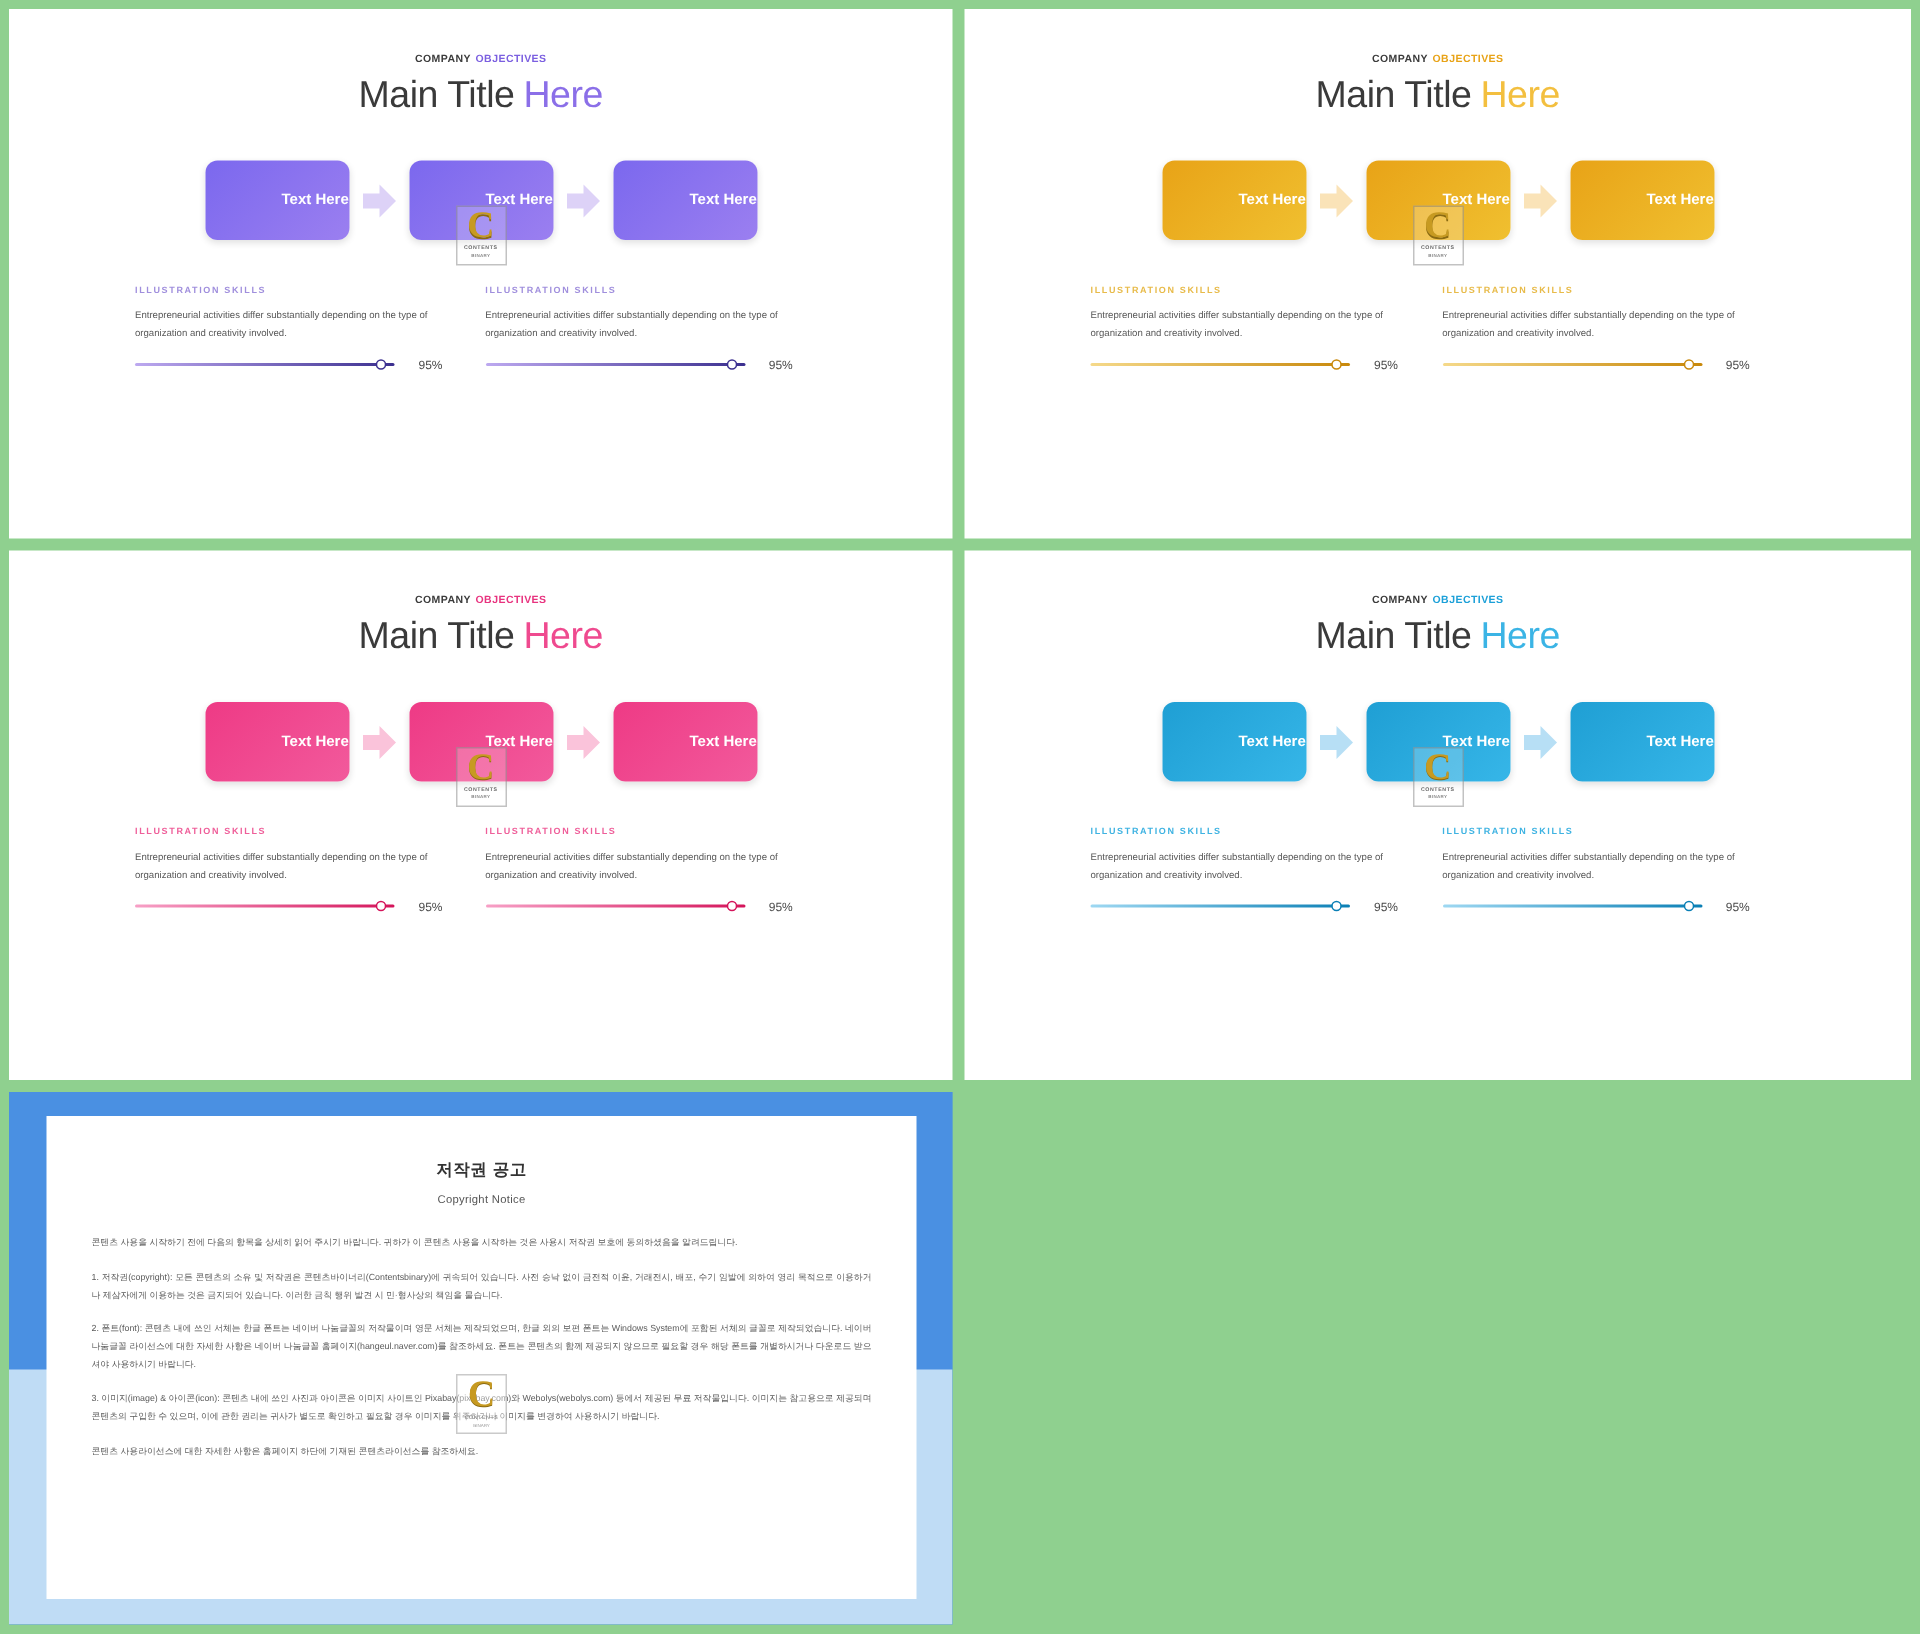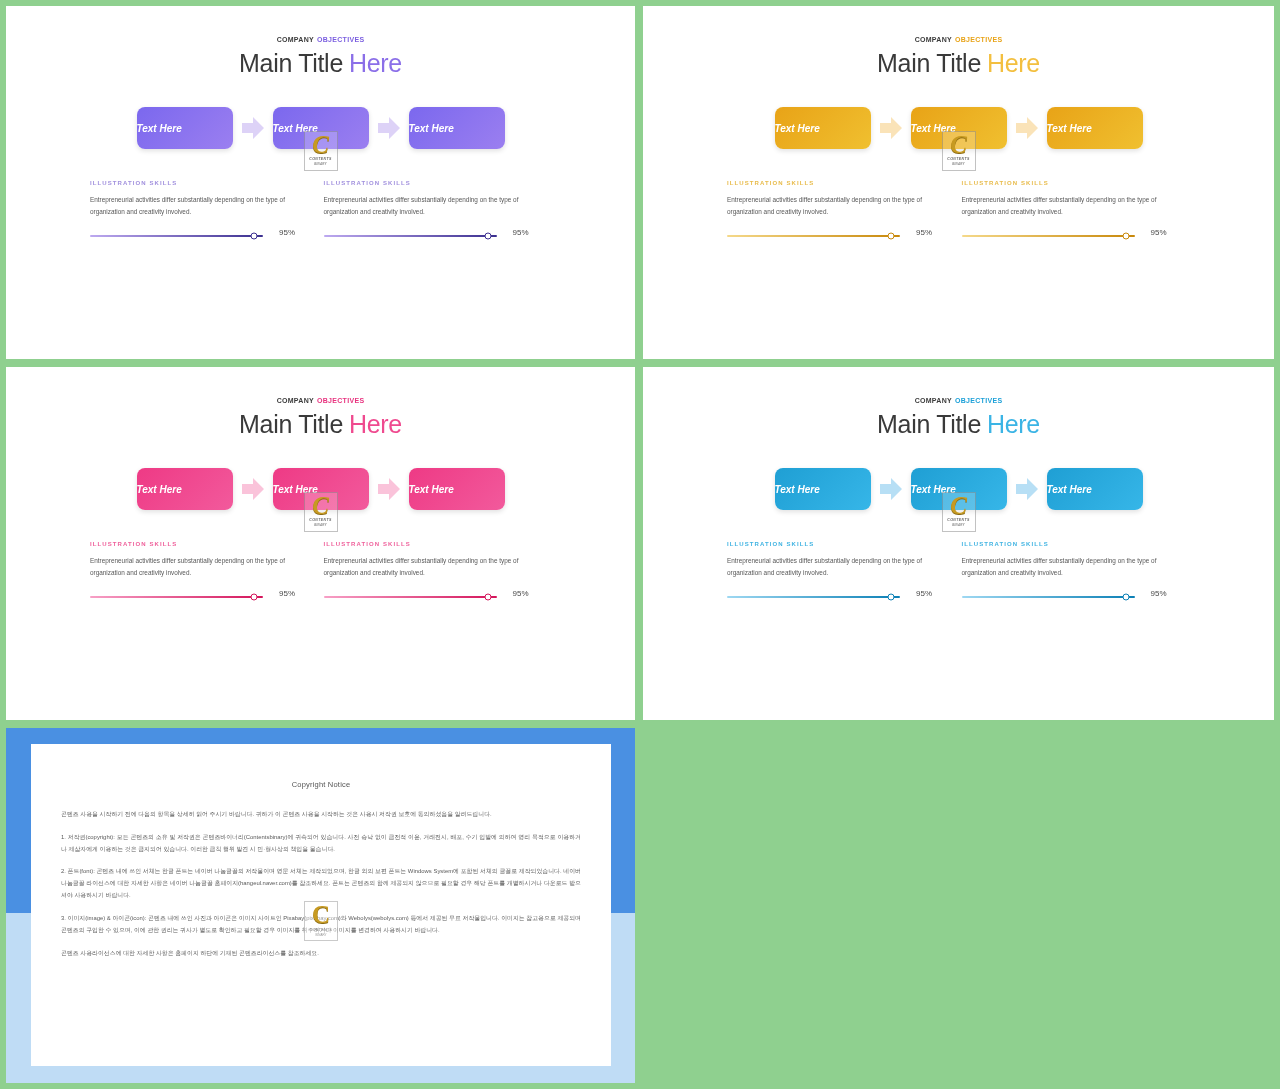--- a/index.html
+++ b/index.html
@@ -50,31 +50,30 @@
 
   
   .cards {
     display: flex;
     align-items: center;
     justify-content: center;
     margin-top: 29px;
     position: relative;
   }
   .card {
-    width: 96px; height: 42px;
+    width: 96px; height: 53px;
     border-radius: 8px;
     display: flex;
     align-items: center;
-    justify-content: flex-start;
+    justify-content: flex-end;
     color: #ffffff;
     font-size: 10px;
     font-weight: bold;
     box-shadow: 0 2px 5px rgba(0,0,0,0.12);
     position: relative;
-    font-style: italic;
   }
   .arrow {
     width: 22px; height: 34px;
     margin: 0 9px;
     position: relative;
     flex: 0 0 auto;
   }
   .arrow svg { display: block; width: 100%; height: 100%; }
 
   
@@ -124,21 +123,21 @@
     margin-bottom: 8px;
   }
   .skill-desc {
     font-size: 6.4px;
     line-height: 1.85;
     color: #585858;
     width: 200px;
   }
   .slider-row {
     display: flex;
-    align-items: flex-end;
+    align-items: center;
     margin-top: 10px;
   }
   .slider-track {
     position: relative;
     height: 2px;
     width: 173px;
     border-radius: 2px;
   }
   .slider-knob {
     position: absolute;
@@ -431,20 +430,21 @@
             </div>
           </div>
         </div>
       </div>
     </div>
 
   <div class="slide" id="slide-copy">
     <div class="copy-topband"></div>
     <div class="copy-band"></div>
     <div class="copy-inner">
+      <div class="copy-title-ko">저작권 공고</div>
       <div class="copy-title-en">Copyright Notice</div>
       <div class="copy-body">
         <div class="copy-p">콘텐츠 사용을 시작하기 전에 다음의 항목을 상세히 읽어 주시기 바랍니다. 귀하가 이 콘텐츠 사용을 시작하는 것은 사용시 저작권 보호에 동의하셨음을 알려드립니다.</div>
         <div class="copy-p">1. 저작권(copyright): 모든 콘텐츠의 소유 및 저작권은 콘텐츠바이너리(Contentsbinary)에 귀속되어 있습니다. 사전 승낙 없이 금전적 이윤, 거래전시, 배포, 수기 임발에 의하여 영리 목적으로 이용하거나 제삼자에게 이용하는 것은 금지되어 있습니다. 이러한 금칙 행위 발견 시 민·형사상의 책임을 물습니다.</div>
         <div class="copy-p">2. 폰트(font): 콘텐츠 내에 쓰인 서체는 한글 폰트는 네이버 나눔글꼴의 저작물이며 영문 서체는 제작되었으며, 한글 외의 보편 폰트는 Windows System에 포함된 서체의 글꼴로 제작되었습니다. 네이버 나눔글꼴 라이선스에 대한 자세한 사항은 네이버 나눔글꼴 홈페이지(hangeul.naver.com)를 참조하세요. 폰트는 콘텐츠의 함께 제공되지 않으므로 필요할 경우 해당 폰트를 개별하시거나 다운로드 받으셔야 사용하시기 바랍니다.</div>
         <div class="copy-p">3. 이미지(image) &amp; 아이콘(icon): 콘텐츠 내에 쓰인 사진과 아이콘은 이미지 사이트인 Pixabay(pixabay.com)와 Webolys(webolys.com) 등에서 제공된 무료 저작물입니다. 이미지는 참고용으로 제공되며 콘텐츠의 구입한 수 있으며, 이에 관한 권리는 귀사가 별도로 확인하고 필요할 경우 이미지를 위주하거나 이미지를 변경하여 사용하시기 바랍니다.</div>
         <div class="copy-p">콘텐츠 사용라이선스에 대한 자세한 사항은 홈페이지 하단에 기재된 콘텐츠라이선스를 참조하세요.</div>
         <div class="copy-watermark">
           <div class="wm-c">C</div>
           <div class="wm-t1">CONTENTS</div>

